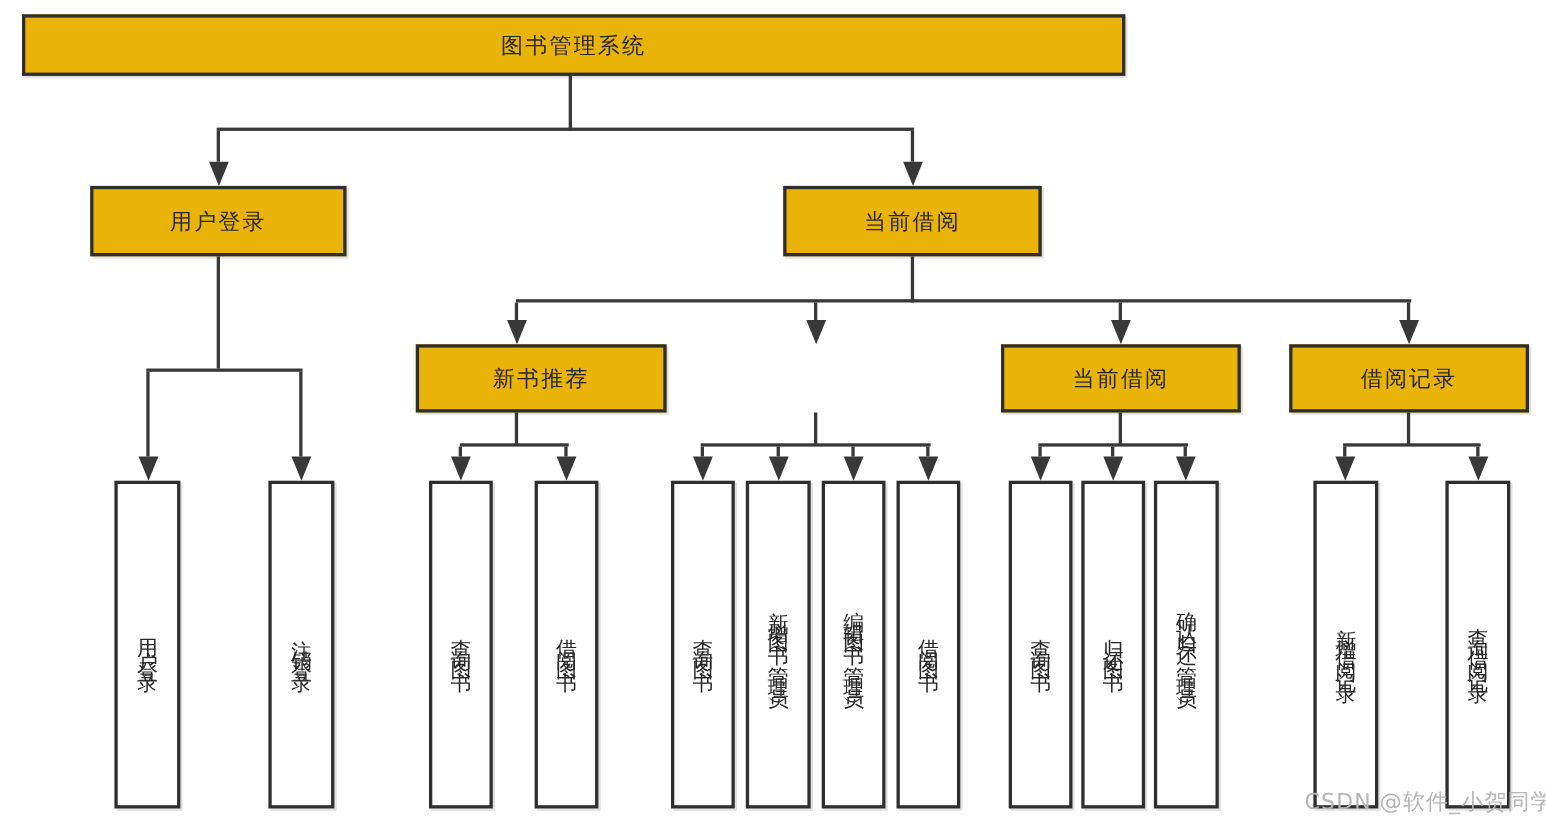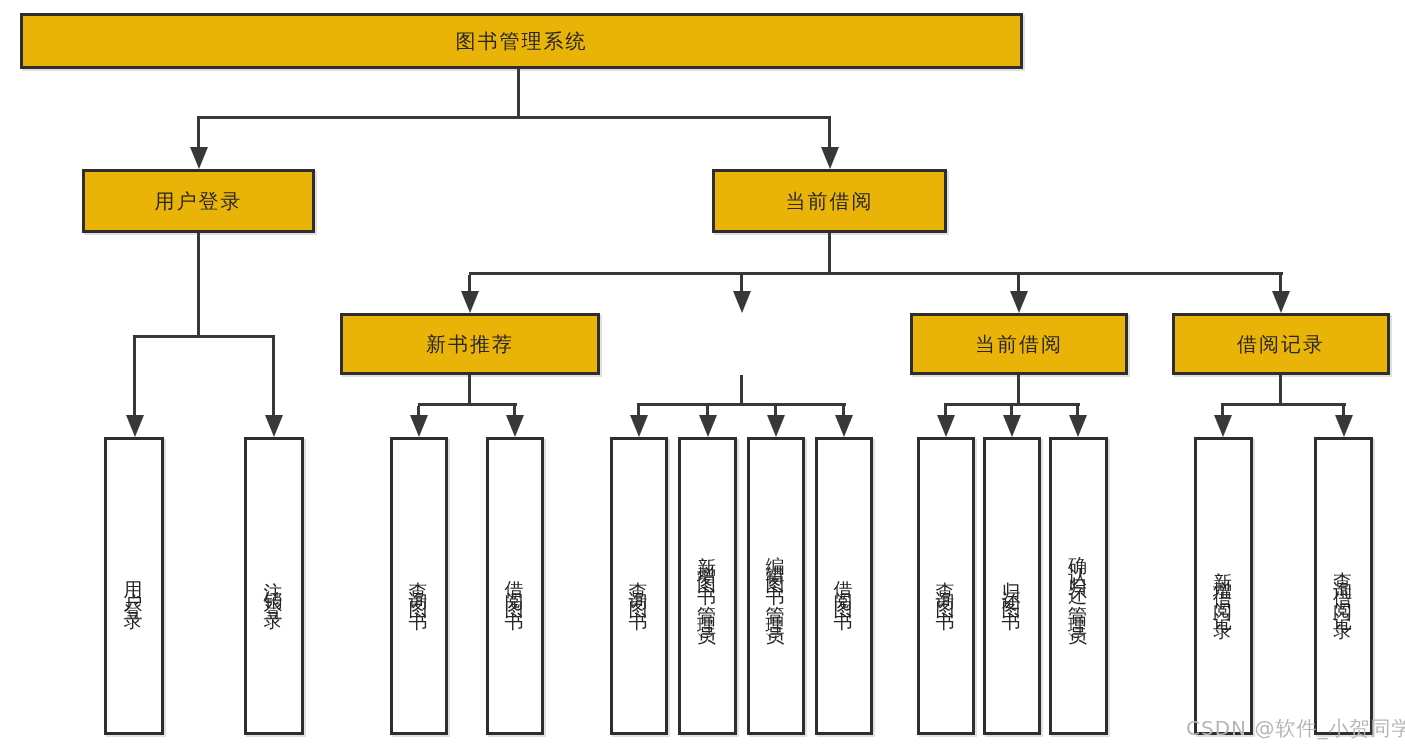--- a/index.html
+++ b/index.html
@@ -70,21 +70,21 @@
   <div class="hline" style="left:469px;top:272px;width:814px;"></div>
   <div class="vline" style="left:468px;top:275px;height:16px;"></div>
   <div class="arrow" style="left:461px;top:291px;"></div>
   <div class="vline" style="left:740px;top:275px;height:16px;"></div>
   <div class="arrow" style="left:733px;top:291px;"></div>
   <div class="vline" style="left:1017px;top:275px;height:16px;"></div>
   <div class="arrow" style="left:1010px;top:291px;"></div>
   <div class="vline" style="left:1279px;top:275px;height:16px;"></div>
   <div class="arrow" style="left:1272px;top:291px;"></div>
 
-  <div class="box" style="left:340px;top:313px;width:260px;height:62px;">新书推荐</div>
+  <div class="box" style="left:378px;top:313px;width:228px;height:62px;">新书推荐</div>
   <div class="box" style="left:910px;top:313px;width:218px;height:62px;">当前借阅</div>
   <div class="box" style="left:1172px;top:313px;width:218px;height:62px;">借阅记录</div>
 
   <div class="vline" style="left:468px;top:375px;height:30px;"></div>
   <div class="hline" style="left:418px;top:403px;width:99px;"></div>
   <div class="vline" style="left:417px;top:406px;height:9px;"></div>
   <div class="arrow" style="left:410px;top:415px;"></div>
   <div class="vline" style="left:513px;top:406px;height:9px;"></div>
   <div class="arrow" style="left:506px;top:415px;"></div>
 

